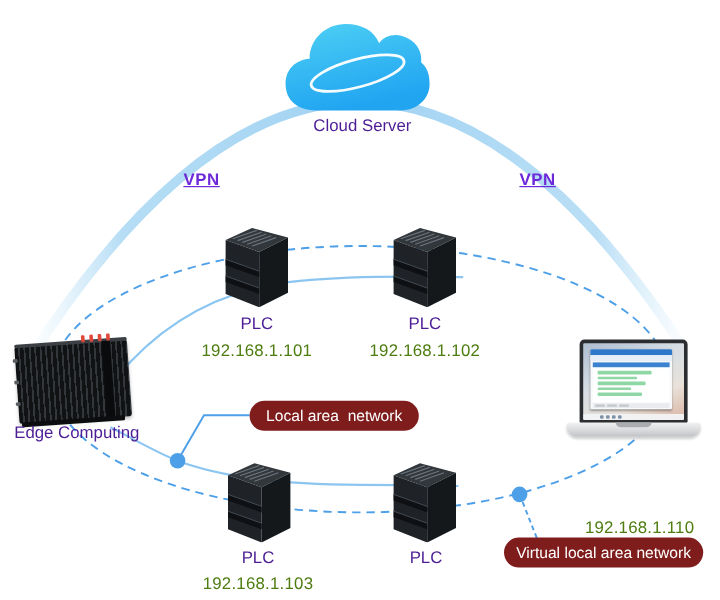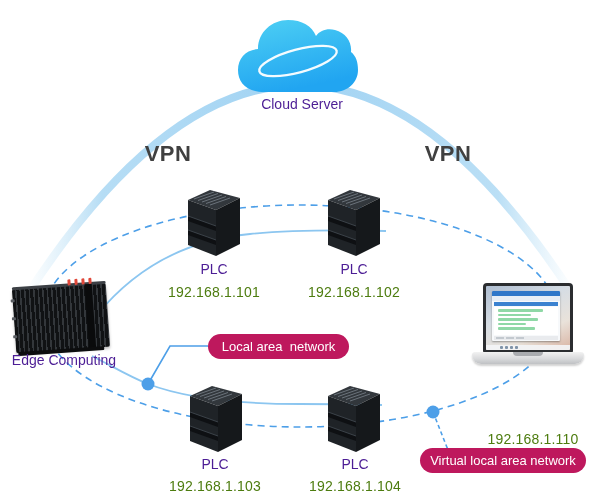--- a/index.html
+++ b/index.html
@@ -3,24 +3,24 @@
 <meta charset="utf-8">
 <style>
   html,body{margin:0;padding:0;background:#fff;}
   .canvas{position:relative;width:600px;height:500px;background:#ffffff;overflow:hidden;
           font-family:"Liberation Sans",sans-serif;}
   .abs{position:absolute;}
   svg{display:block;}
   .lines-layer{position:absolute;left:0;top:0;z-index:1;}
   .device{z-index:2;}
   .label{z-index:3;color:#4c1d95;text-align:center;}
-  .vpn-label{z-index:3;color:#404040;font-weight:bold;font-size:22px;letter-spacing:.5px;text-align:center;}
+  .vpn-label{z-index:3;color:#6d28d9;font-weight:bold;font-size:14px;letter-spacing:.5px;text-align:center;text-decoration:underline;}
   .ip{z-index:3;color:#4d7c0f;font-size:14px;text-align:center;letter-spacing:.2px;}
   .dev-label{font-size:14px;line-height:1.25;}
-  .pill{z-index:4;background:#be185d;color:#fff;font-size:13px;border-radius:13px;
+  .pill{z-index:4;background:#7f1d1d;color:#fff;font-size:13px;border-radius:13px;
         display:flex;align-items:center;justify-content:center;white-space:pre;}
   
   .cloud-wrap{left:236px;top:10px;width:124px;height:84px;}
   .cloud-logo{position:absolute;left:0;top:44px;width:124px;text-align:center;color:#fff;
       font-size:13px;font-weight:bold;font-style:italic;letter-spacing:1.2px;z-index:3;}
   
   .gateway{left:14px;top:286px;width:94px;height:64px;transform:rotate(-4deg);
      background:repeating-linear-gradient(90deg,#101214 0 3px,#33373b 3px 4.5px);
      border-radius:2px;box-shadow:0 2px 3px rgba(0,0,0,.25);}
   .gateway::before{content:"";position:absolute;left:0;top:-2px;width:100%;height:3px;
@@ -141,21 +141,20 @@
     <path d="M2,28 L30,38 M2,42 L30,52" stroke="#454d54" stroke-width="0.8"></path>
   </svg>
 
   <div class="abs label dev-label" style="left:184px;top:261px;width:60px;">PLC</div>
   <div class="abs label dev-label" style="left:324px;top:261px;width:60px;">PLC</div>
   <div class="abs label dev-label" style="left:185px;top:456px;width:60px;">PLC</div>
   <div class="abs label dev-label" style="left:325px;top:456px;width:60px;">PLC</div>
   <div class="abs ip" style="left:159px;top:284px;width:110px;">192.168.1.101</div>
   <div class="abs ip" style="left:299px;top:284px;width:110px;">192.168.1.102</div>
   <div class="abs ip" style="left:160px;top:478px;width:110px;">192.168.1.103</div>
-  <div class="abs ip" style="left:300px;top:478px;width:110px;">192.168.1.104</div>
 
   <div class="abs device gateway">
     <div class="panel"></div>
     <div class="foot"></div>
     <div class="antenna" style="left:56px;"></div>
     <div class="antenna" style="left:63px;"></div>
     <div class="antenna" style="left:70px;"></div>
     <div class="antenna" style="left:77px;"></div>
     <div class="knob" style="top:10px;"></div>
     <div class="knob" style="top:28px;"></div>

